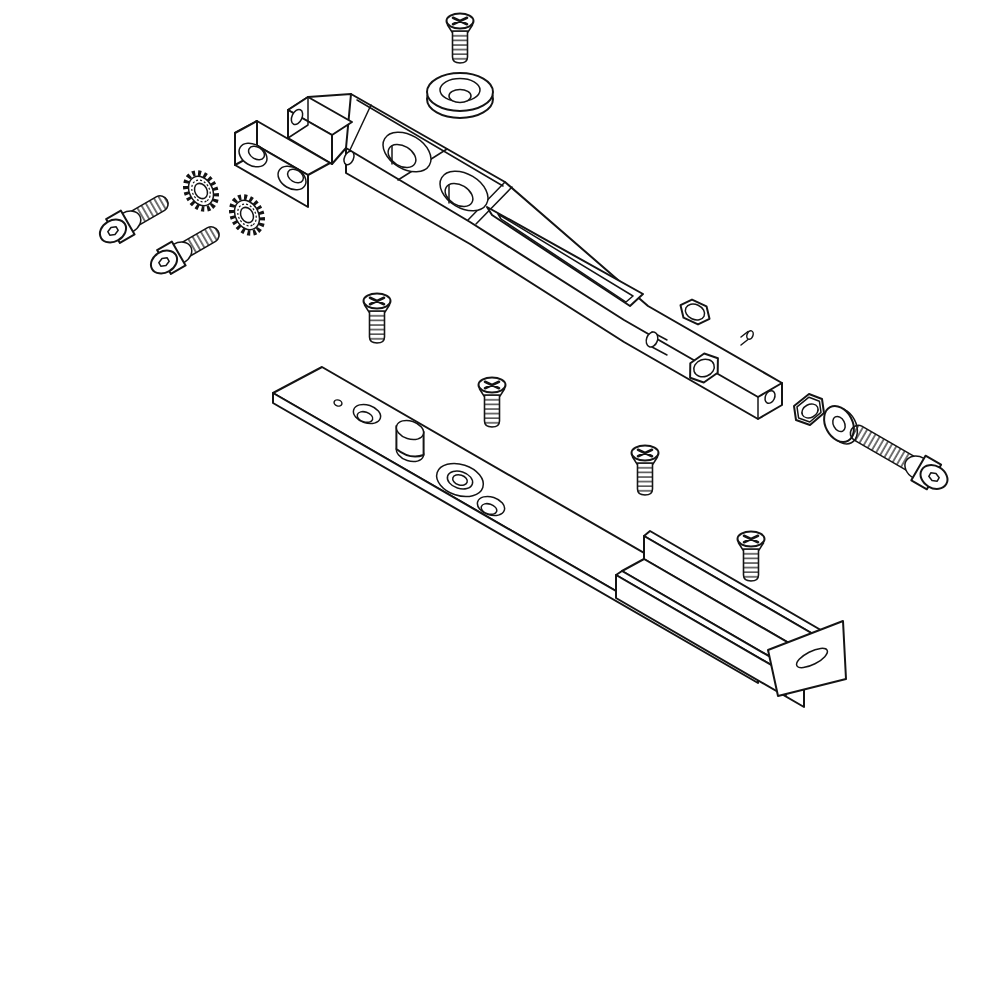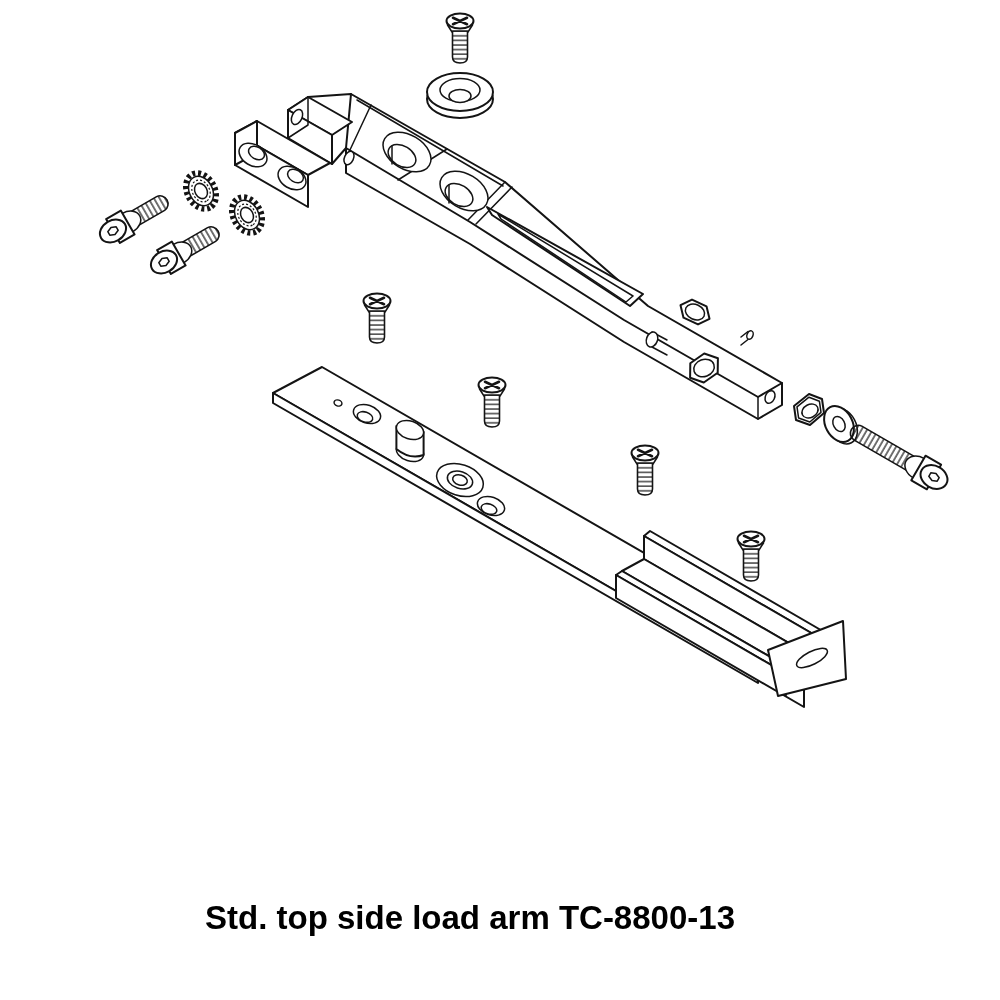--- a/index.html
+++ b/index.html
@@ -195,14 +195,13 @@
     <path d="M861.8,426.1 A8,8 0 0 0 853.8,439.9 L914.4,474.9 L922.4,461.1 Z" fill="url(#thm60)" stroke="#141414" stroke-width="1.6" stroke-linejoin="round"></path>
     <ellipse cx="918.4" cy="468" rx="11" ry="14.2" transform="rotate(-60 918.4 468)" class="fw1"></ellipse>
     <path class="fw" d="M925.5,455.7 L941.1,464.7 L926.9,489.3 L911.3,480.3 Z"></path>
     <ellipse cx="934" cy="477" rx="11" ry="14.2" transform="rotate(-60 934 477)" class="fw"></ellipse>
     <path class="ln1" d="M936,473.5 L939.2,477.7 L937.2,481.2 L932,480.5 L928.8,476.3 L930.8,472.8 Z"></path>
   </g>
 </svg>
 </div>
 
 <div class="caption">
-  <div class="title">Std. top side load arm TC-8800-13</div>
 </div>
 
 </body></html>

